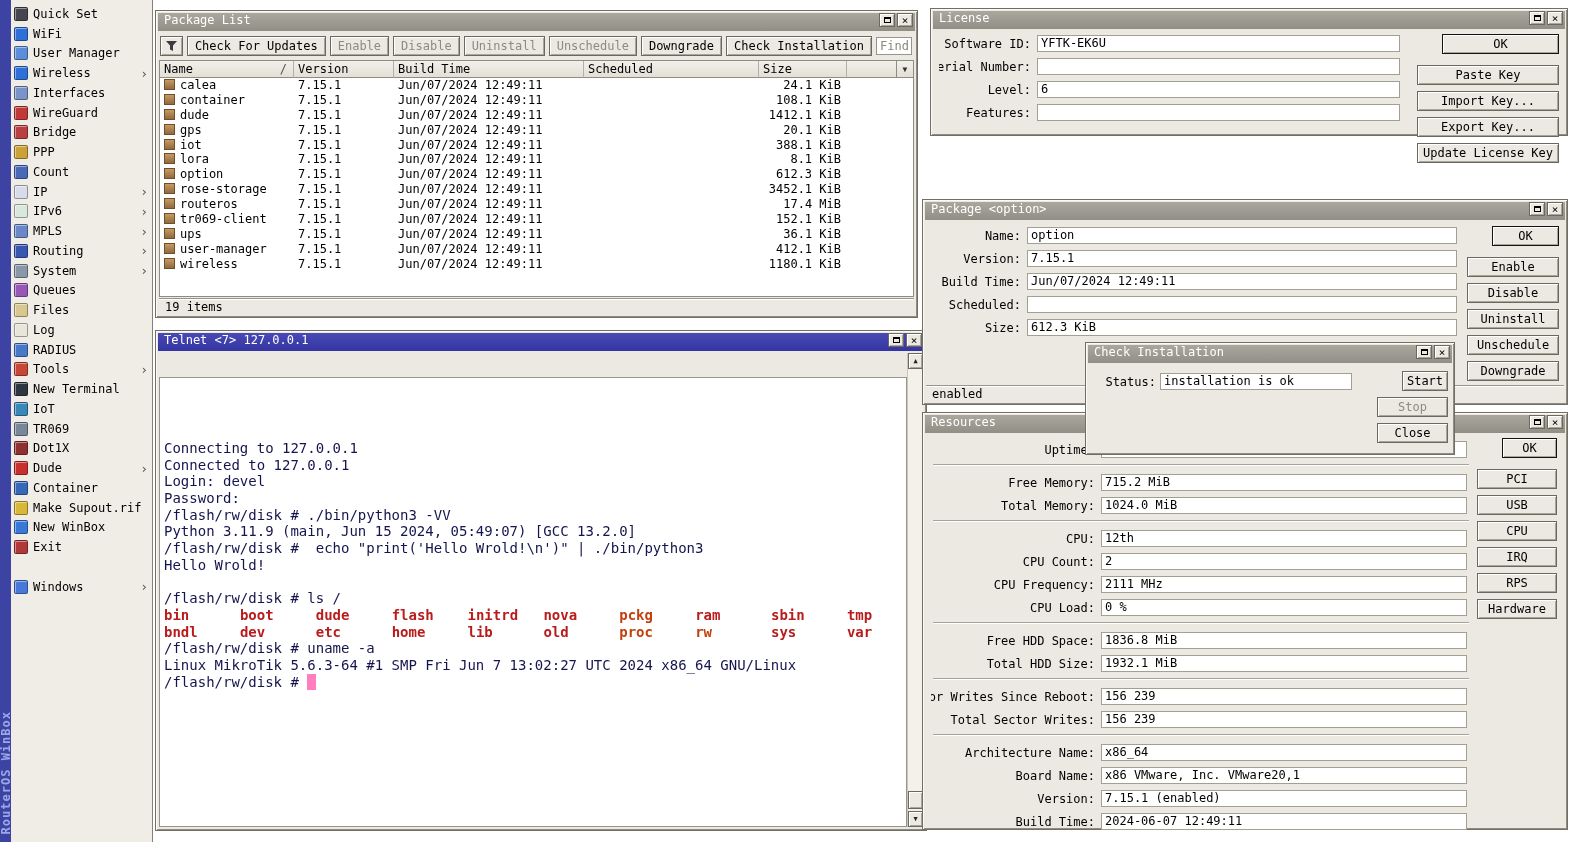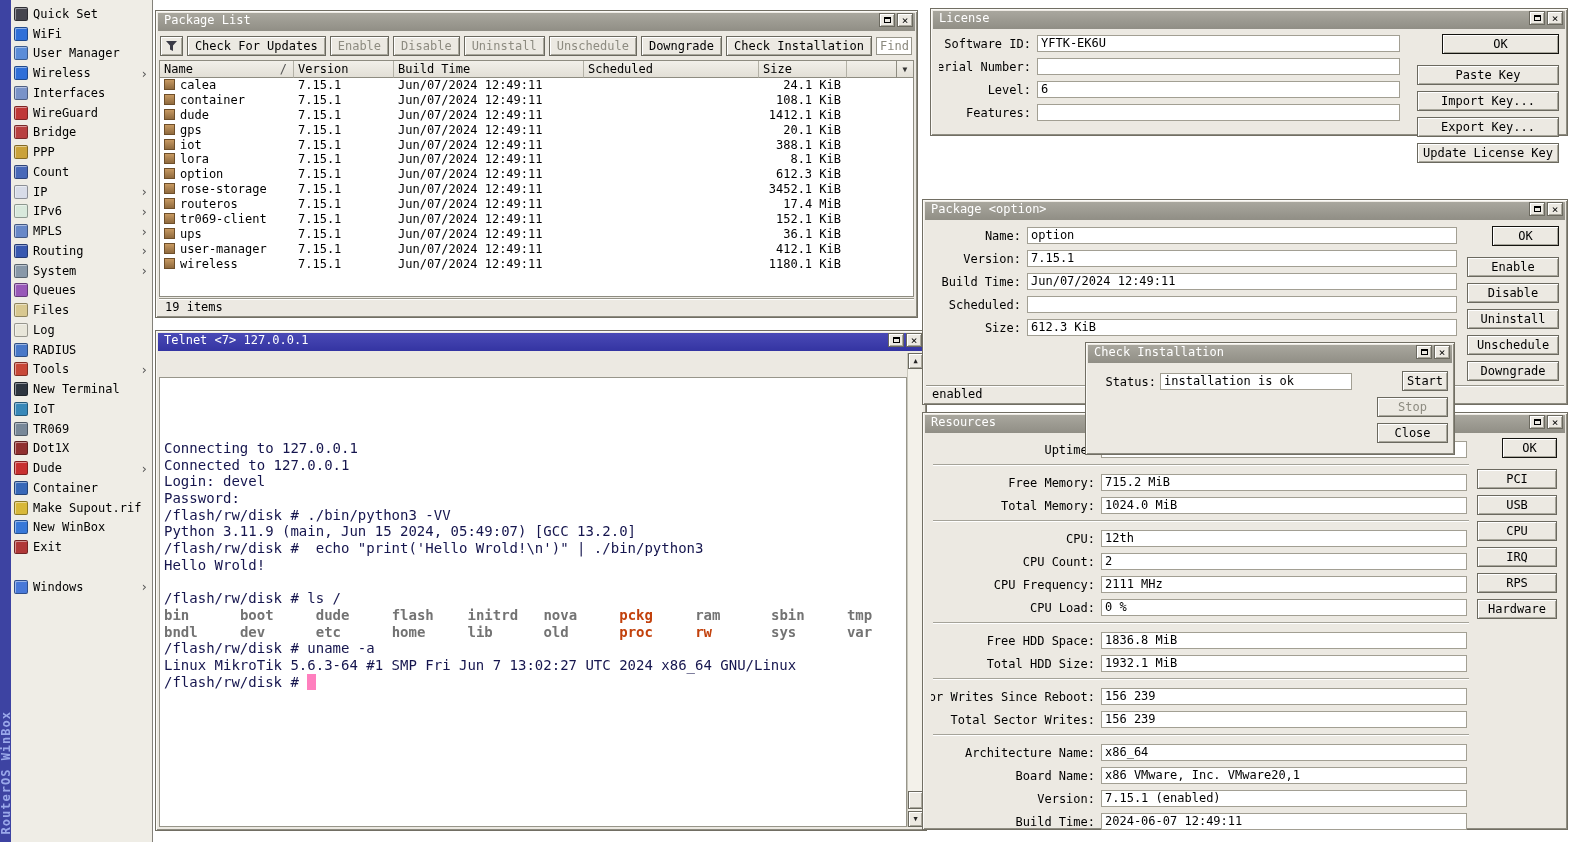--- a/index.html
+++ b/index.html
@@ -84,21 +84,21 @@
   .plrow .csize { text-align:right; padding-right:6px; }
   .pkg-ico { display:inline-block; width:11px; height:11px; margin-right:5px; vertical-align:-1px;
     background:linear-gradient(180deg,#c89a62,#8f6a3e); border:1px solid #6e4f2a; }
 
   
   #win-telnet { left:155px; top:330px; width:772px; height:501px; z-index:4; }
   .term { position:absolute; left:3px; right:19px; top:22px; bottom:3px; background:#fff;
     border:1px solid #97958a; overflow:hidden; padding:62px 12px 0 4px;
     font-size:14px; color:#15154e; white-space:pre;margin-top:24px; }
   .tline { height:16.7px; line-height:16.7px; }
-  .td { color:#737373; font-weight:bold; }
+  .td { color:#b91c1c; font-weight:bold; }
   .ts { color:#c2410c; font-weight:bold; }
   .tcur { background:#ff7fbe; color:transparent; }
   .vsb { position:absolute; right:3px; top:22px; bottom:3px; width:16px; background:#f3f1ea;
     border-left:1px solid #c9c7bc; }
   .sb-btn { position:absolute; left:0; width:15px; height:16px; background:#ece9e2;
     border:1px solid #6b695f; box-shadow: inset 1px 1px 0 #fff, inset -1px -1px 0 #a9a79c;
     display:flex; align-items:center; justify-content:center; font-size:7px; color:#222; }
   .sb-up { top:0; } .sb-down { bottom:0; }
   .sb-thumb { position:absolute; left:0; width:15px; bottom:18px; height:18px; background:#ece9e2;
     border:1px solid #6b695f; box-shadow: inset 1px 1px 0 #fff, inset -1px -1px 0 #a9a79c; }

